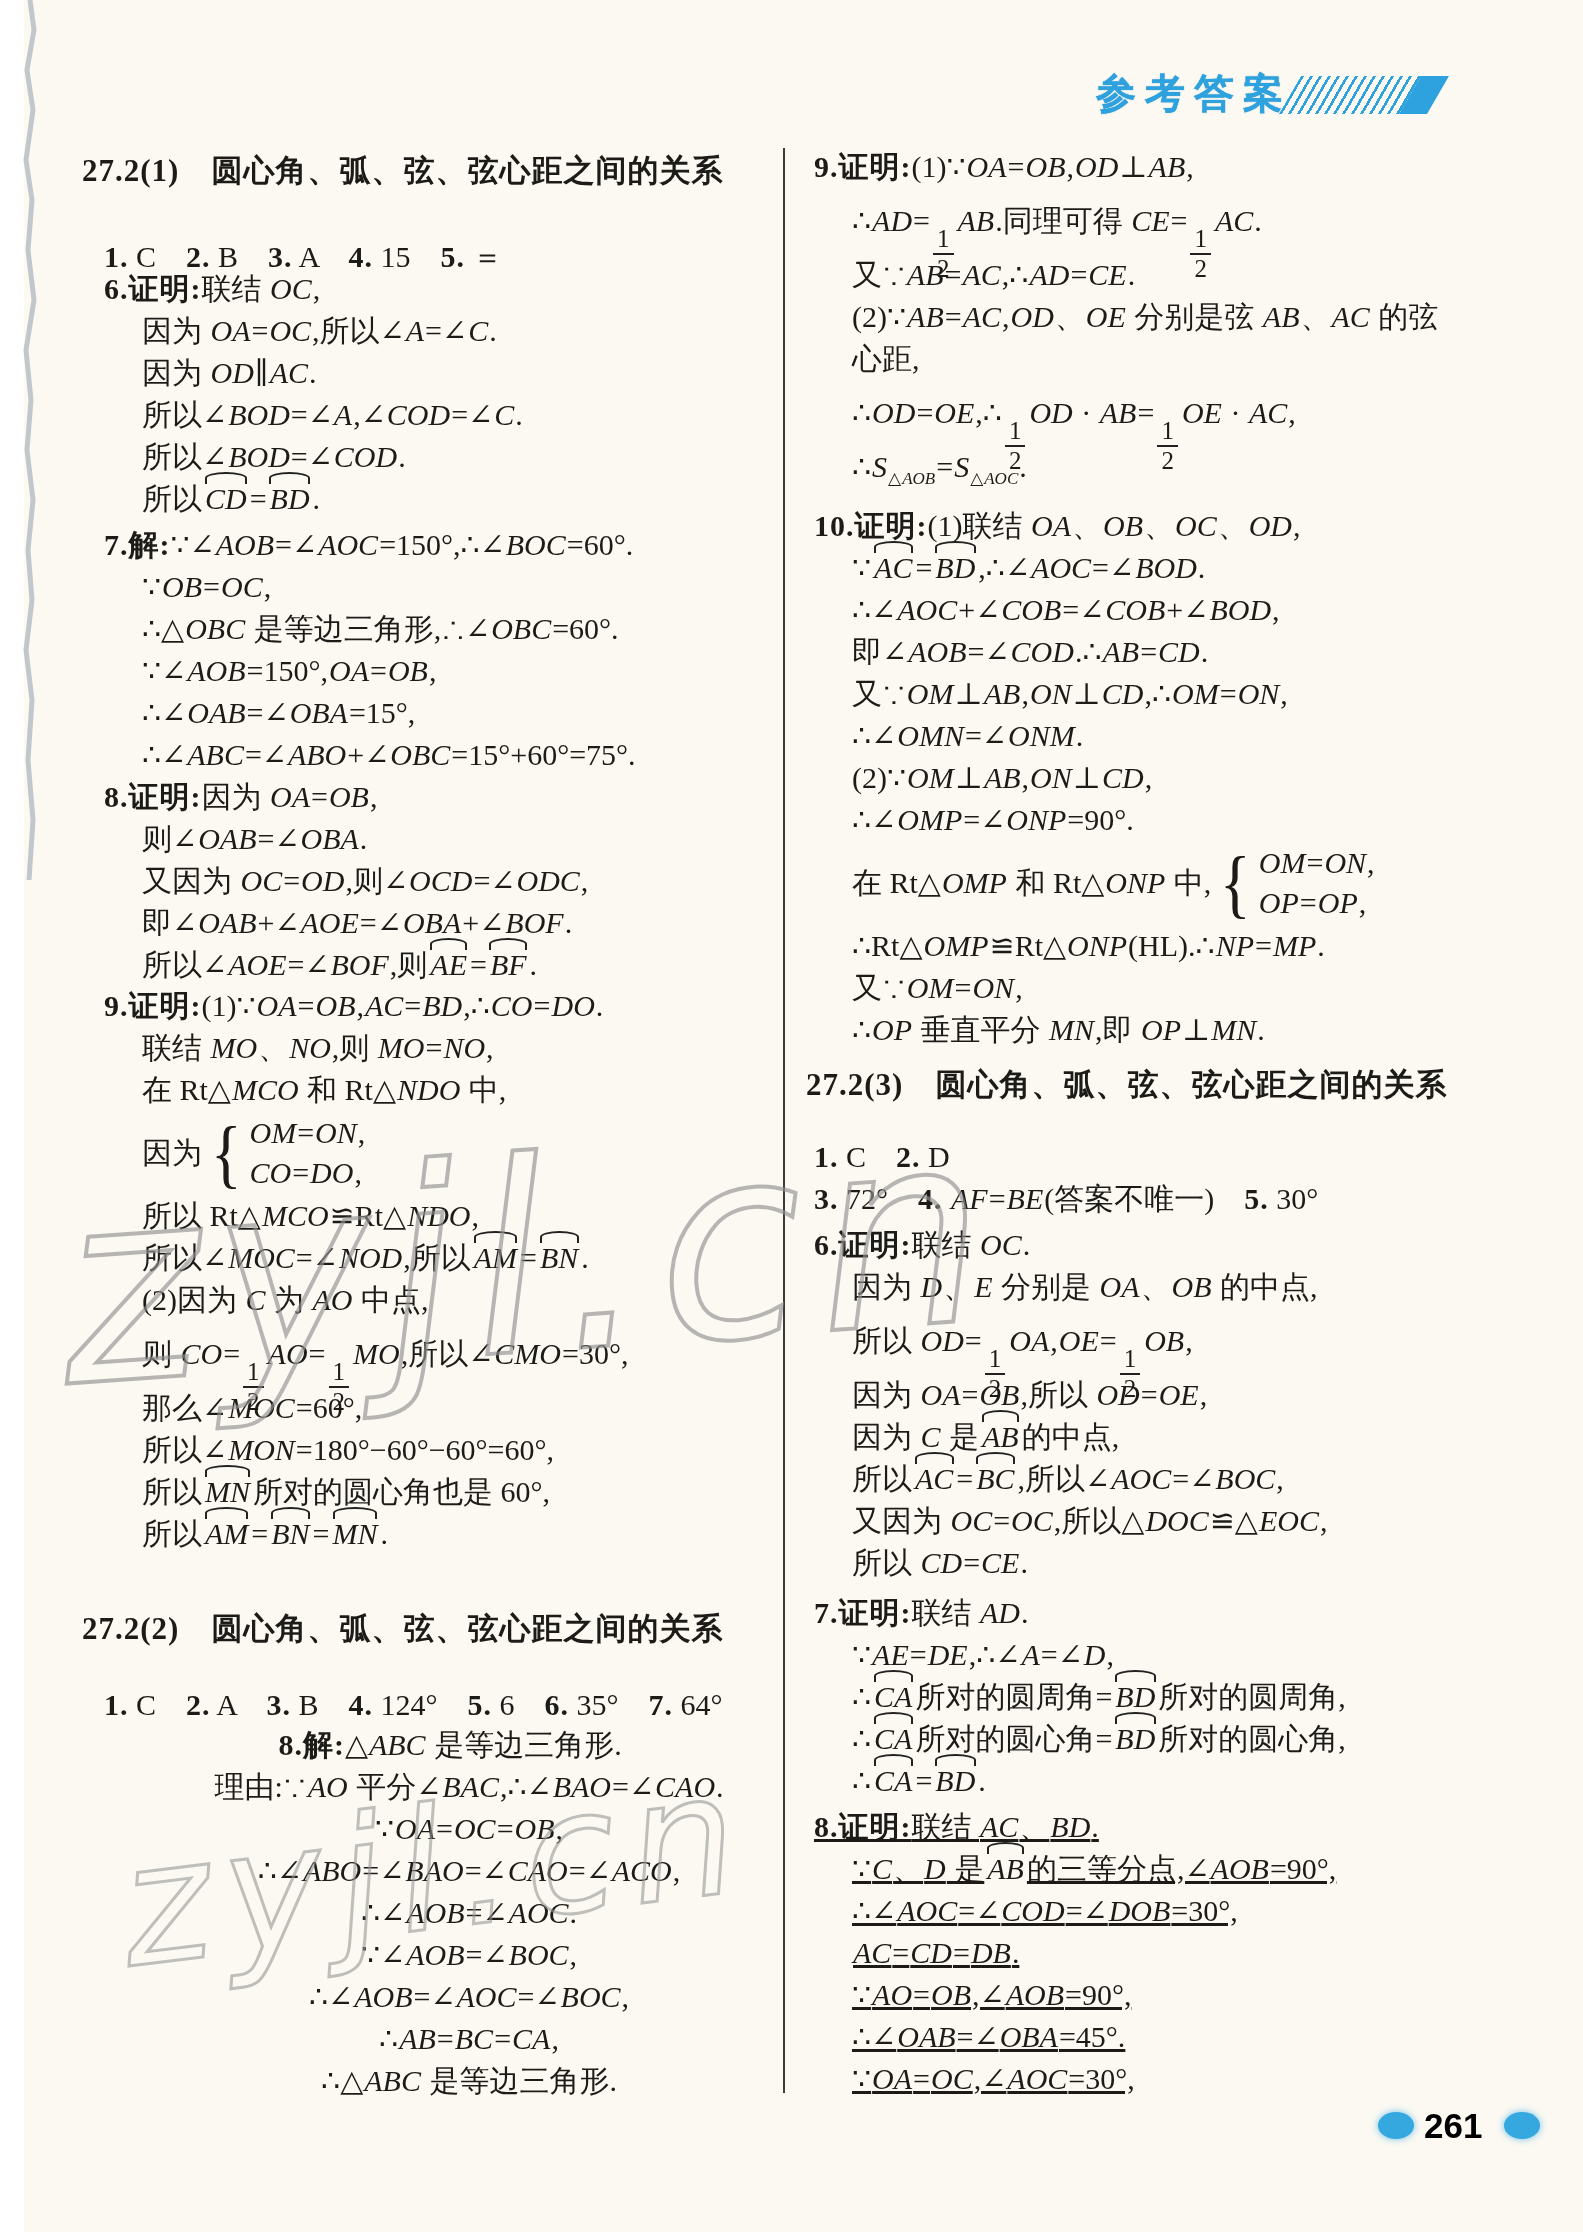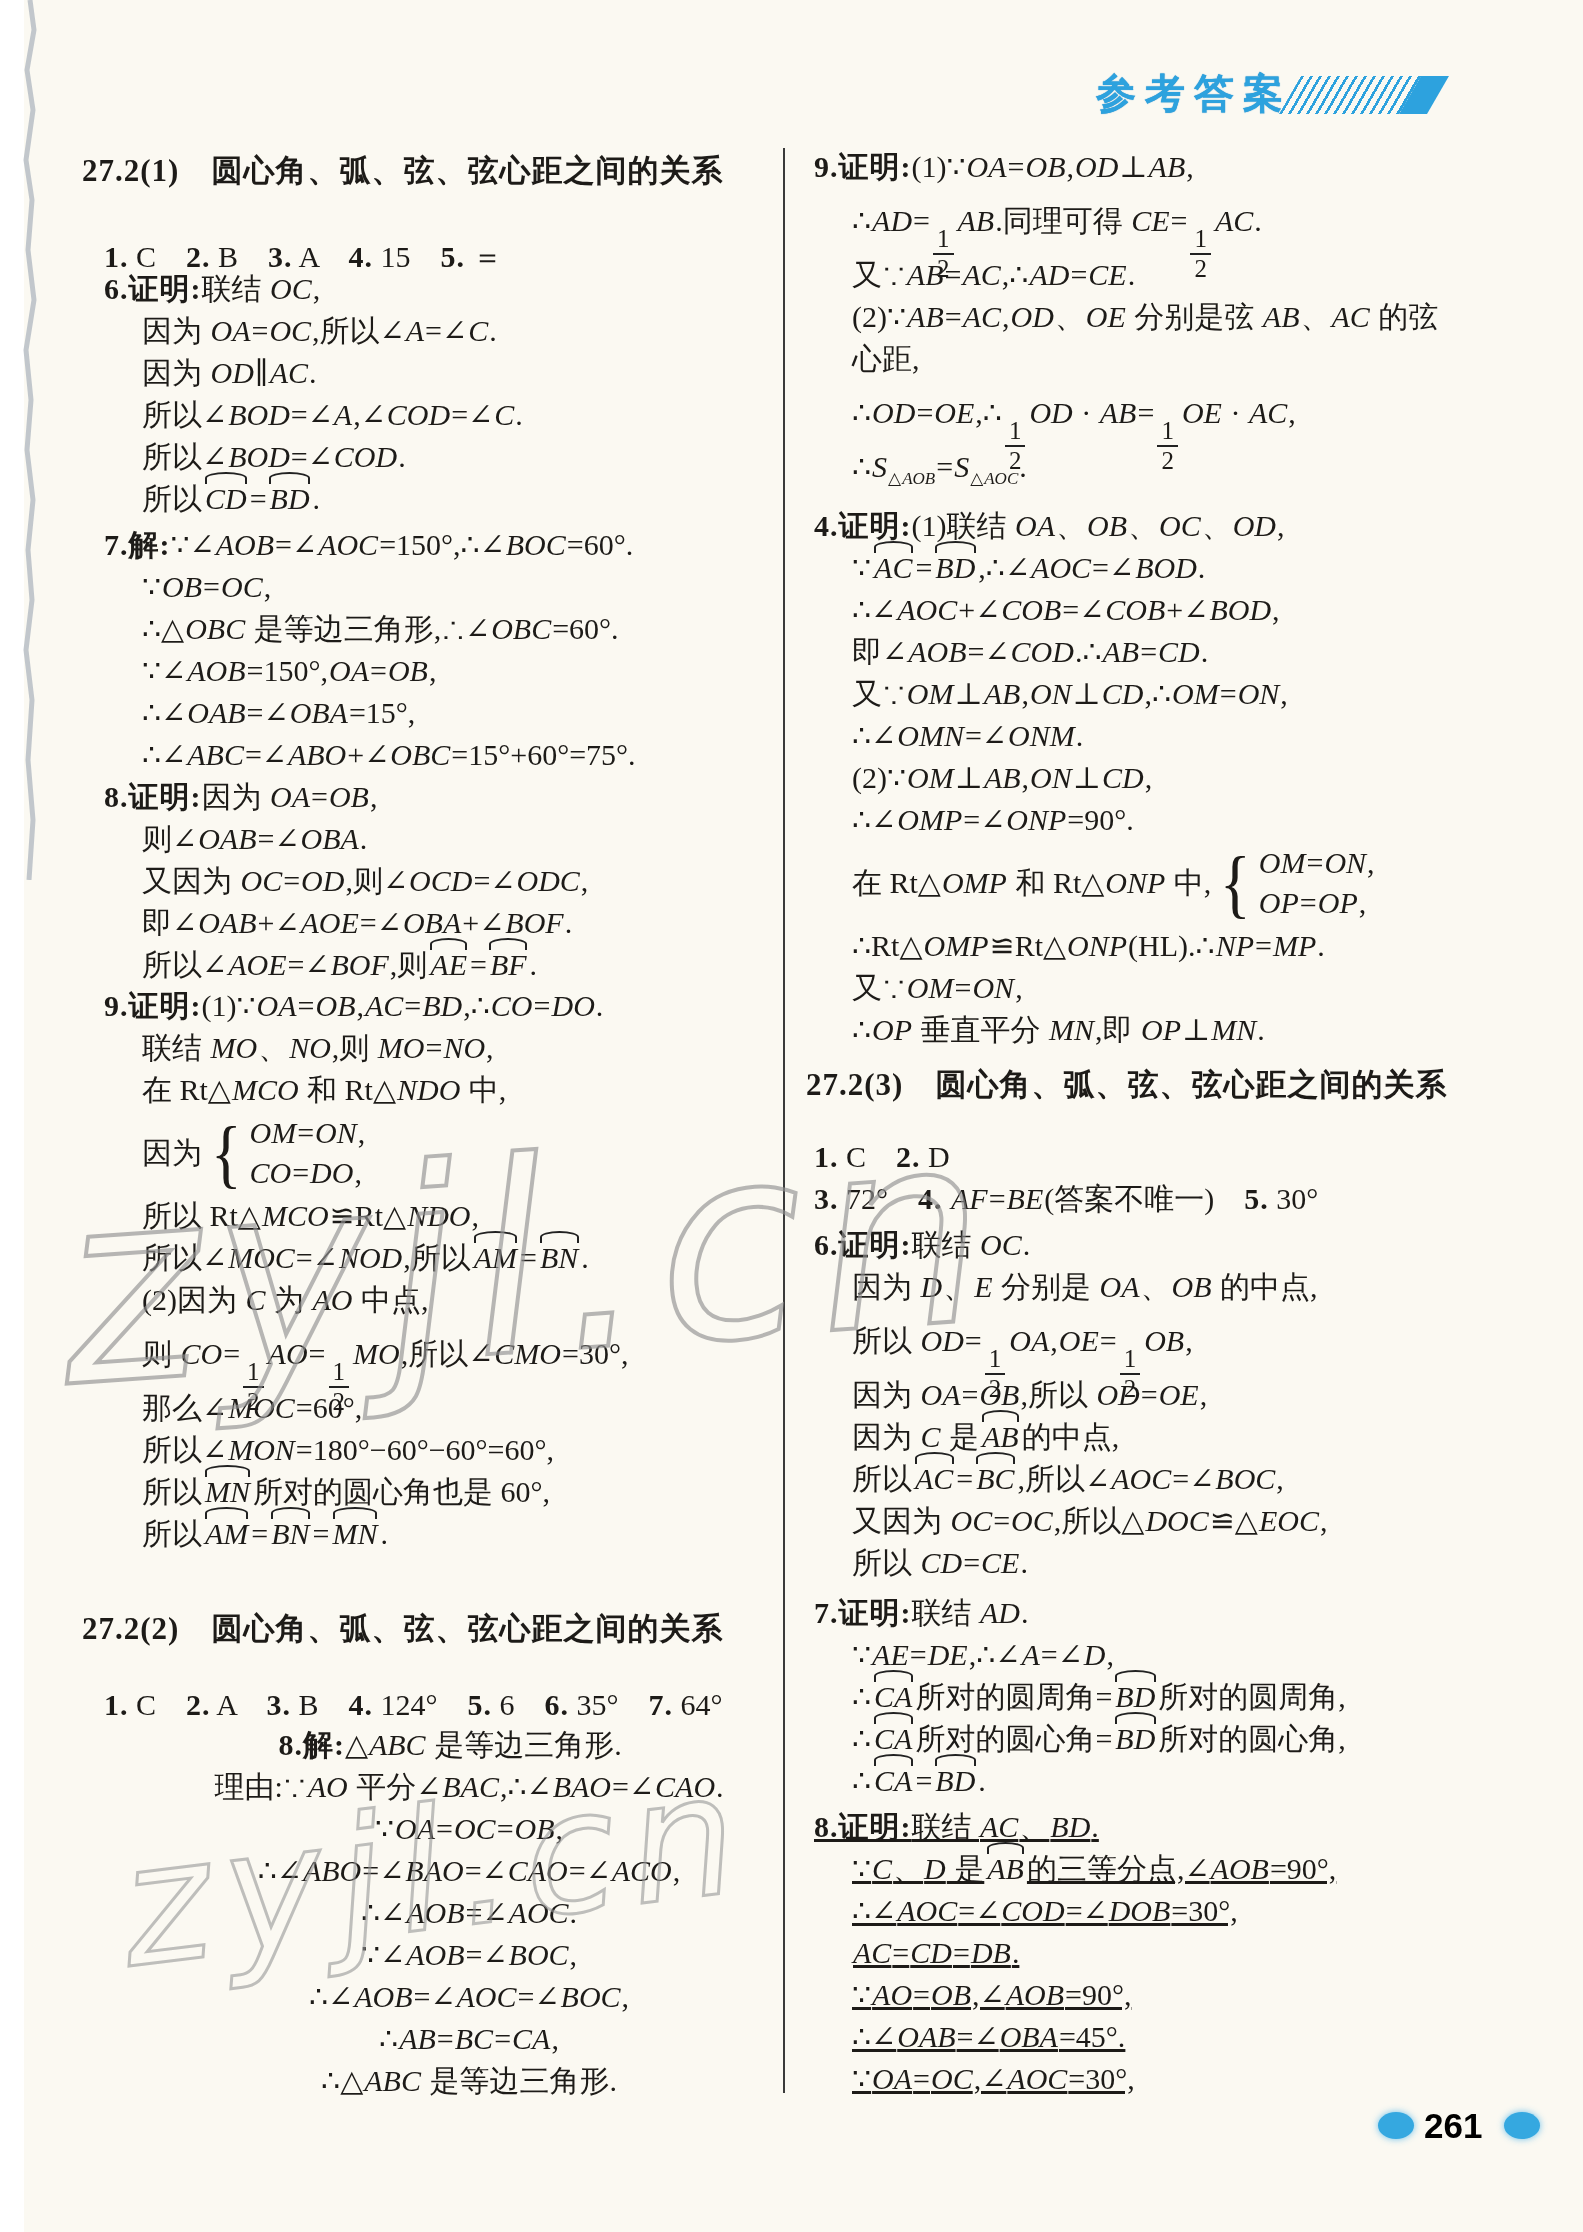--- a/index.html
+++ b/index.html
@@ -156,21 +156,21 @@
         <div class="line tall">∴<i>OD</i>=<i>OE</i>,∴<span class="frac">
             <span class="fn">1</span>
             <span class="fd">2</span>
           </span><i>OD</i> · <i>AB</i>=<span class="frac">
             <span class="fn">1</span>
             <span class="fd">2</span>
           </span><i>OE</i> · <i>AC</i>,</div>
         <div class="line">∴<i>S</i><sub>△<i>AOB</i></sub>=<i>S</i><sub>△<i>AOC</i></sub>.</div>
       </div>
       <div class="item" style="top: 505px;">
-        <div class="line f"><b>4.证明:</b>(1)联结 <i>OA</i>、<i>OB</i>、<i>OC</i>、<i>OD</i>,</div>
+        <div class="line f"><b>10.证明:</b>(1)联结 <i>OA</i>、<i>OB</i>、<i>OC</i>、<i>OD</i>,</div>
         <div class="line">∵<span class="arc"><i>AC</i></span>=<span class="arc"><i>BD</i></span>,∴∠<i>AOC</i>=∠<i>BOD</i>.</div>
         <div class="line">∴∠<i>AOC</i>+∠<i>COB</i>=∠<i>COB</i>+∠<i>BOD</i>,</div>
         <div class="line">即∠<i>AOB</i>=∠<i>COD</i>.∴<i>AB</i>=<i>CD</i>.</div>
         <div class="line">又∵<i>OM</i>⊥<i>AB</i>,<i>ON</i>⊥<i>CD</i>,∴<i>OM</i>=<i>ON</i>,</div>
         <div class="line">∴∠<i>OMN</i>=∠<i>ONM</i>.</div>
         <div class="line">(2)∵<i>OM</i>⊥<i>AB</i>,<i>ON</i>⊥<i>CD</i>,</div>
         <div class="line">∴∠<i>OMP</i>=∠<i>ONP</i>=90°.</div>
         <div class="line brace-line">
           <span class="pre">在 Rt△<i>OMP</i> 和 Rt△<i>ONP</i> 中,</span>
           <span class="brace-glyph">{</span>

